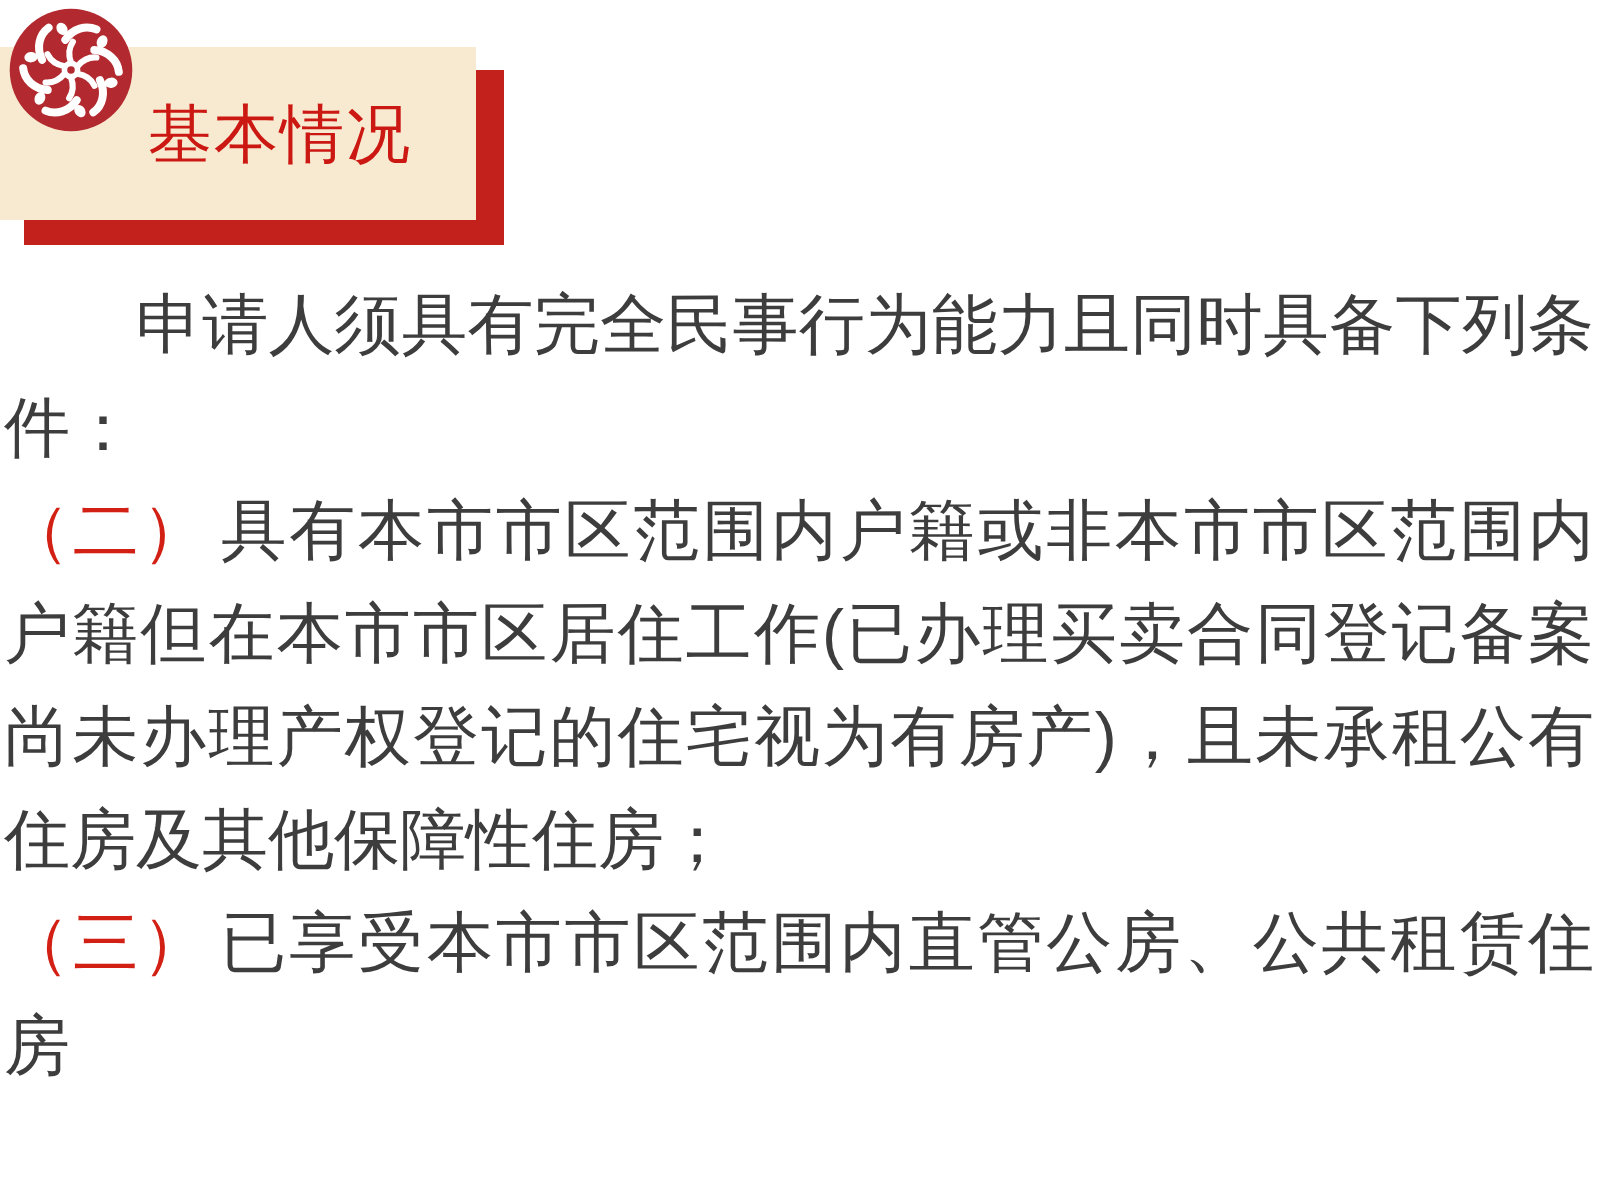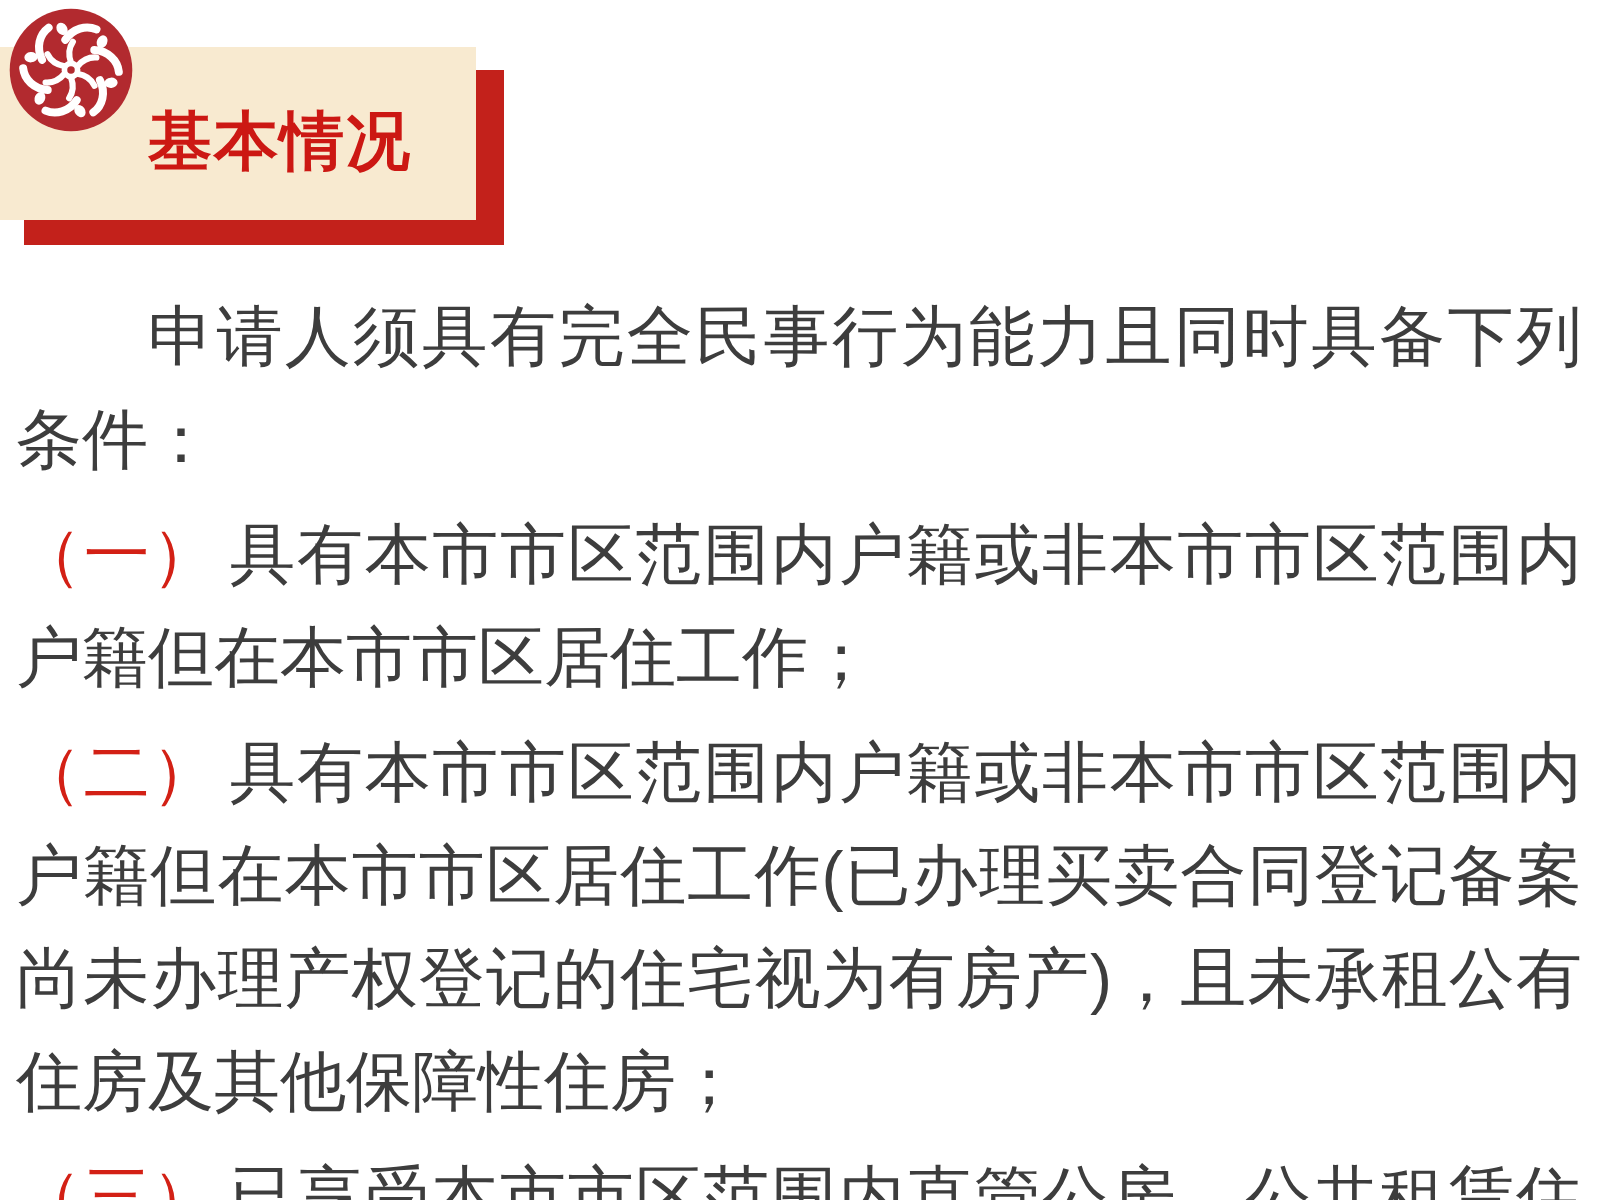--- a/index.html
+++ b/index.html
@@ -11,35 +11,35 @@
   
   .banner-shadow {
     position:absolute; left:24px; top:70px;
     width:480px; height:175px; background:#C3211B;
   }
   .banner {
     position:absolute; left:0; top:47px;
     width:476px; height:173px; background:#F8EAD0;
   }
   .banner-title {
-    position:absolute; left:148px; top:109px;
-    font-size:64px; font-weight:bold; color:#CC1813;
+    position:absolute; left:148px; top:102px;
+    font-size:64px; font-weight:normal; color:#CC1813;
     line-height:1; letter-spacing:2px; white-space:nowrap;text-align:center;
   }
   .medallion {
     position:absolute; left:5px; top:4px; width:132px; height:132px;
   }
   
   .content {
     position:absolute; left:0; top:273px; width:1600px;
     padding:0 6px 0 4px; box-sizing:border-box;
     font-size:66px; line-height:103px; font-weight:500;
     color:#3D3D3D; word-break:break-all; text-align:justify;
   }
-  .content p { margin:12px; padding:0; }
+  .content p { margin:0; padding:0; }
   .intro { text-indent:132px; }
   .num { color:#D32015; margin-right:10px; font-weight:500; }
 </style>
 </head>
 <body>
 
 <div class="page">
 
   <div class="banner-shadow"></div>
   <div class="banner"></div>
@@ -81,23 +81,20 @@
     </g>
     <circle cx="70" cy="70" r="10" fill="#FFFFFF"></circle>
     <circle cx="70" cy="70" r="4" fill="#B22A2F"></circle>
   </svg>
 
   <div class="content">
     <p class="intro">
       <span>申请人须具有完全民事行为能力且同时具备下列条件：</span>
     </p>
     <p>
-      <span class="num">（一）</span><span>具有本市市区范围内户籍或非本市市区范围内户籍但在本市市区居住工作；</span>
-    </p>
-    <p>
       <span class="num">（二）</span><span>具有本市市区范围内户籍或非本市市区范围内户籍但在本市市区居住工作(已办理买卖合同登记备案尚未办理产权登记的住宅视为有房产)，且未承租公有住房及其他保障性住房；</span>
     </p>
     <p>
       <span class="num">（三）</span><span>已享受本市市区范围内直管公房、公共租赁住房</span>
     </p>
   </div>
 
 </div>
 
 </body></html>

